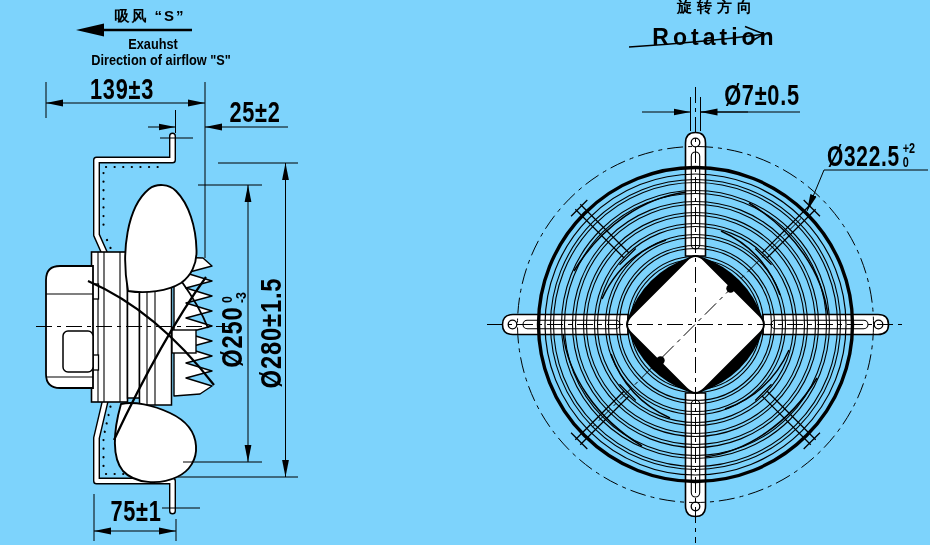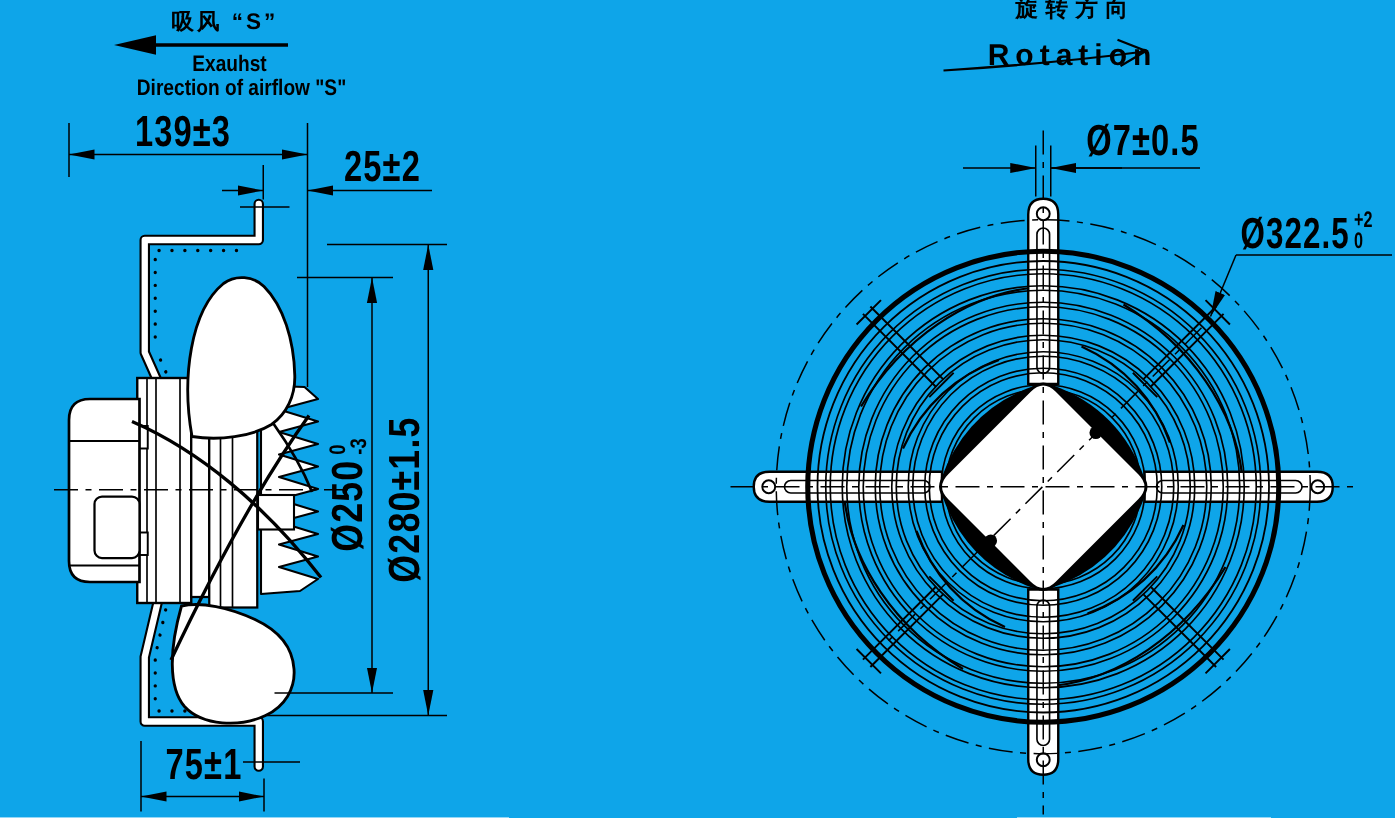--- a/index.html
+++ b/index.html
@@ -1,16 +1,16 @@
 <!DOCTYPE html>
 <html><head>
 <meta charset="utf-8">
 <style>
   html,body{margin:0;padding:0;background:#fff;}
-  #canvas{position:relative;width:930px;height:545px;background:#0ea5e9;overflow:hidden;
+  #canvas{position:relative;width:930px;height:545px;background:#7dd3fc;overflow:hidden;
           font-family:"Liberation Sans",sans-serif;color:#000;text-decoration:underline;}
   #linework{position:absolute;left:0;top:0;width:930px;height:545px;}
   .t{position:absolute;white-space:nowrap;font-weight:bold;color:#000;line-height:1;}
   .dim{font-size:29px;letter-spacing:1px;}
   .note-zh{font-size:15px;letter-spacing:2px;}
   .note-en{font-size:15px;}
   .tolstack{display:inline-flex;flex-direction:column;justify-content:center;
             font-size:15px;line-height:14px;letter-spacing:0;margin-left:4px;vertical-align:middle;}
   .tolstack span{display:block;}
 </style>
@@ -234,21 +234,21 @@
 
 <div class="t dim" style="left:233px;top:330px;transform:translate(-50%,-50%) rotate(-90deg) scaleX(0.82);">
   <span>Ø250</span><span class="tolstack">
         <span>0</span>
         <span>-3</span>
       </span>
 </div>
 <div class="t dim" style="left:271px;top:333px;transform:translate(-50%,-50%) rotate(-90deg) scaleX(0.82);">Ø280±1.5</div>
 
 <div class="t note-zh" style="left:717px;top:6px;transform:translate(-50%,-50%);letter-spacing:5px;">旋转方向</div>
-<div class="t note-en" style="left:715px;top:37px;transform:translate(-50%,-50%);font-size:20px;letter-spacing:4px;">Rotation</div>
+<div class="t note-en" style="left:715px;top:37px;transform:translate(-50%,-50%);font-size:23px;letter-spacing:4px;">Rotation</div>
 
 <div class="t dim" style="left:762px;top:95px;transform:translate(-50%,-50%) scaleX(0.75);">Ø7±0.5</div>
 
 <div class="t dim" style="left:827px;top:142px;transform-origin:left top;transform:scaleX(0.72);">
   <span>Ø322.5</span><span class="tolstack" style="transform:translateY(-3px);">
         <span>+2</span>
         <span>0</span>
       </span>
 </div>
 

